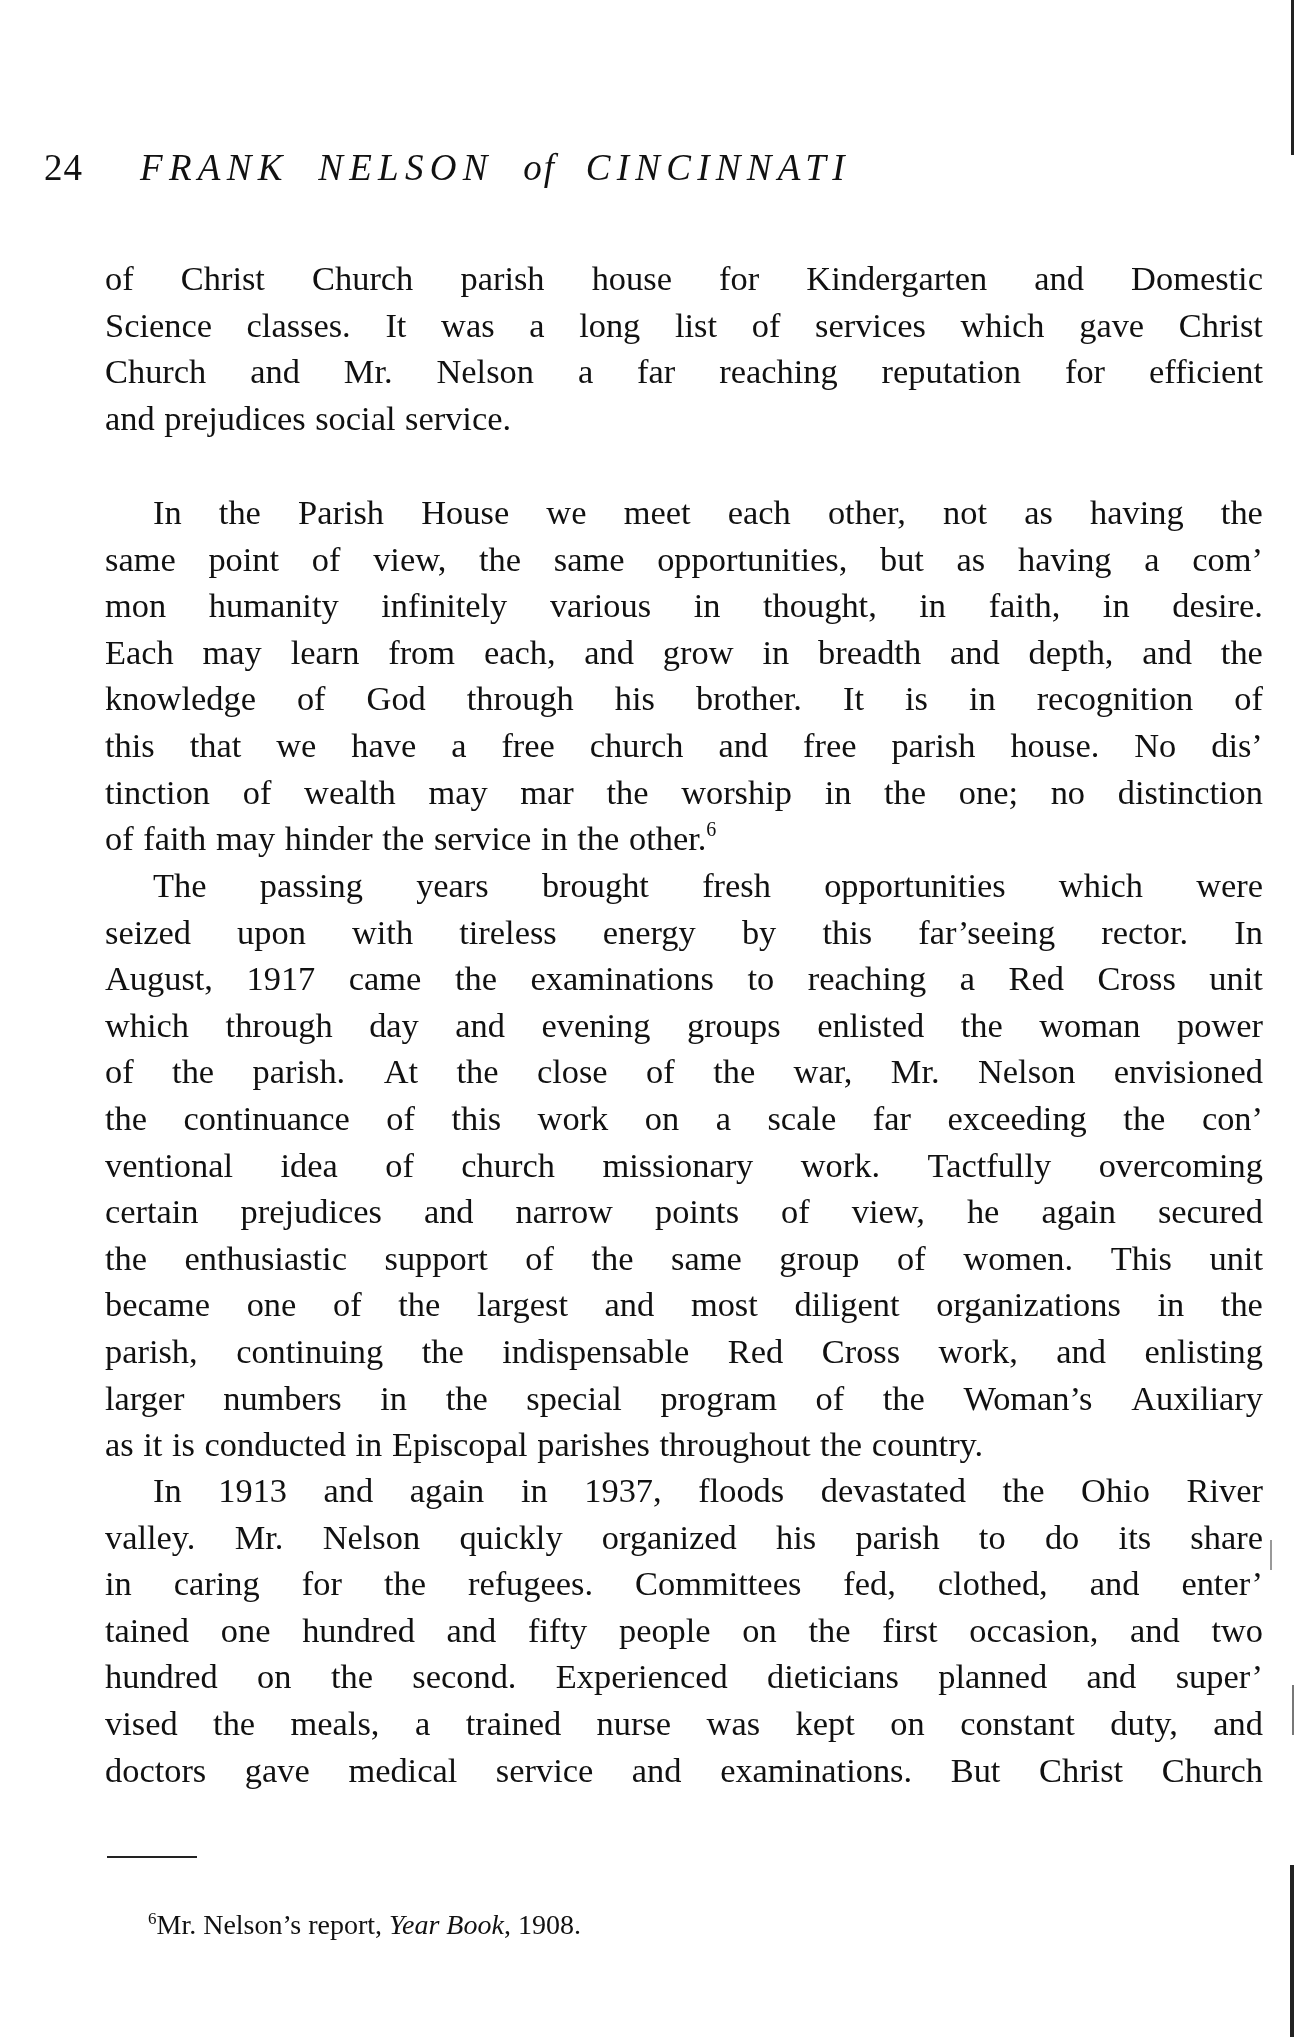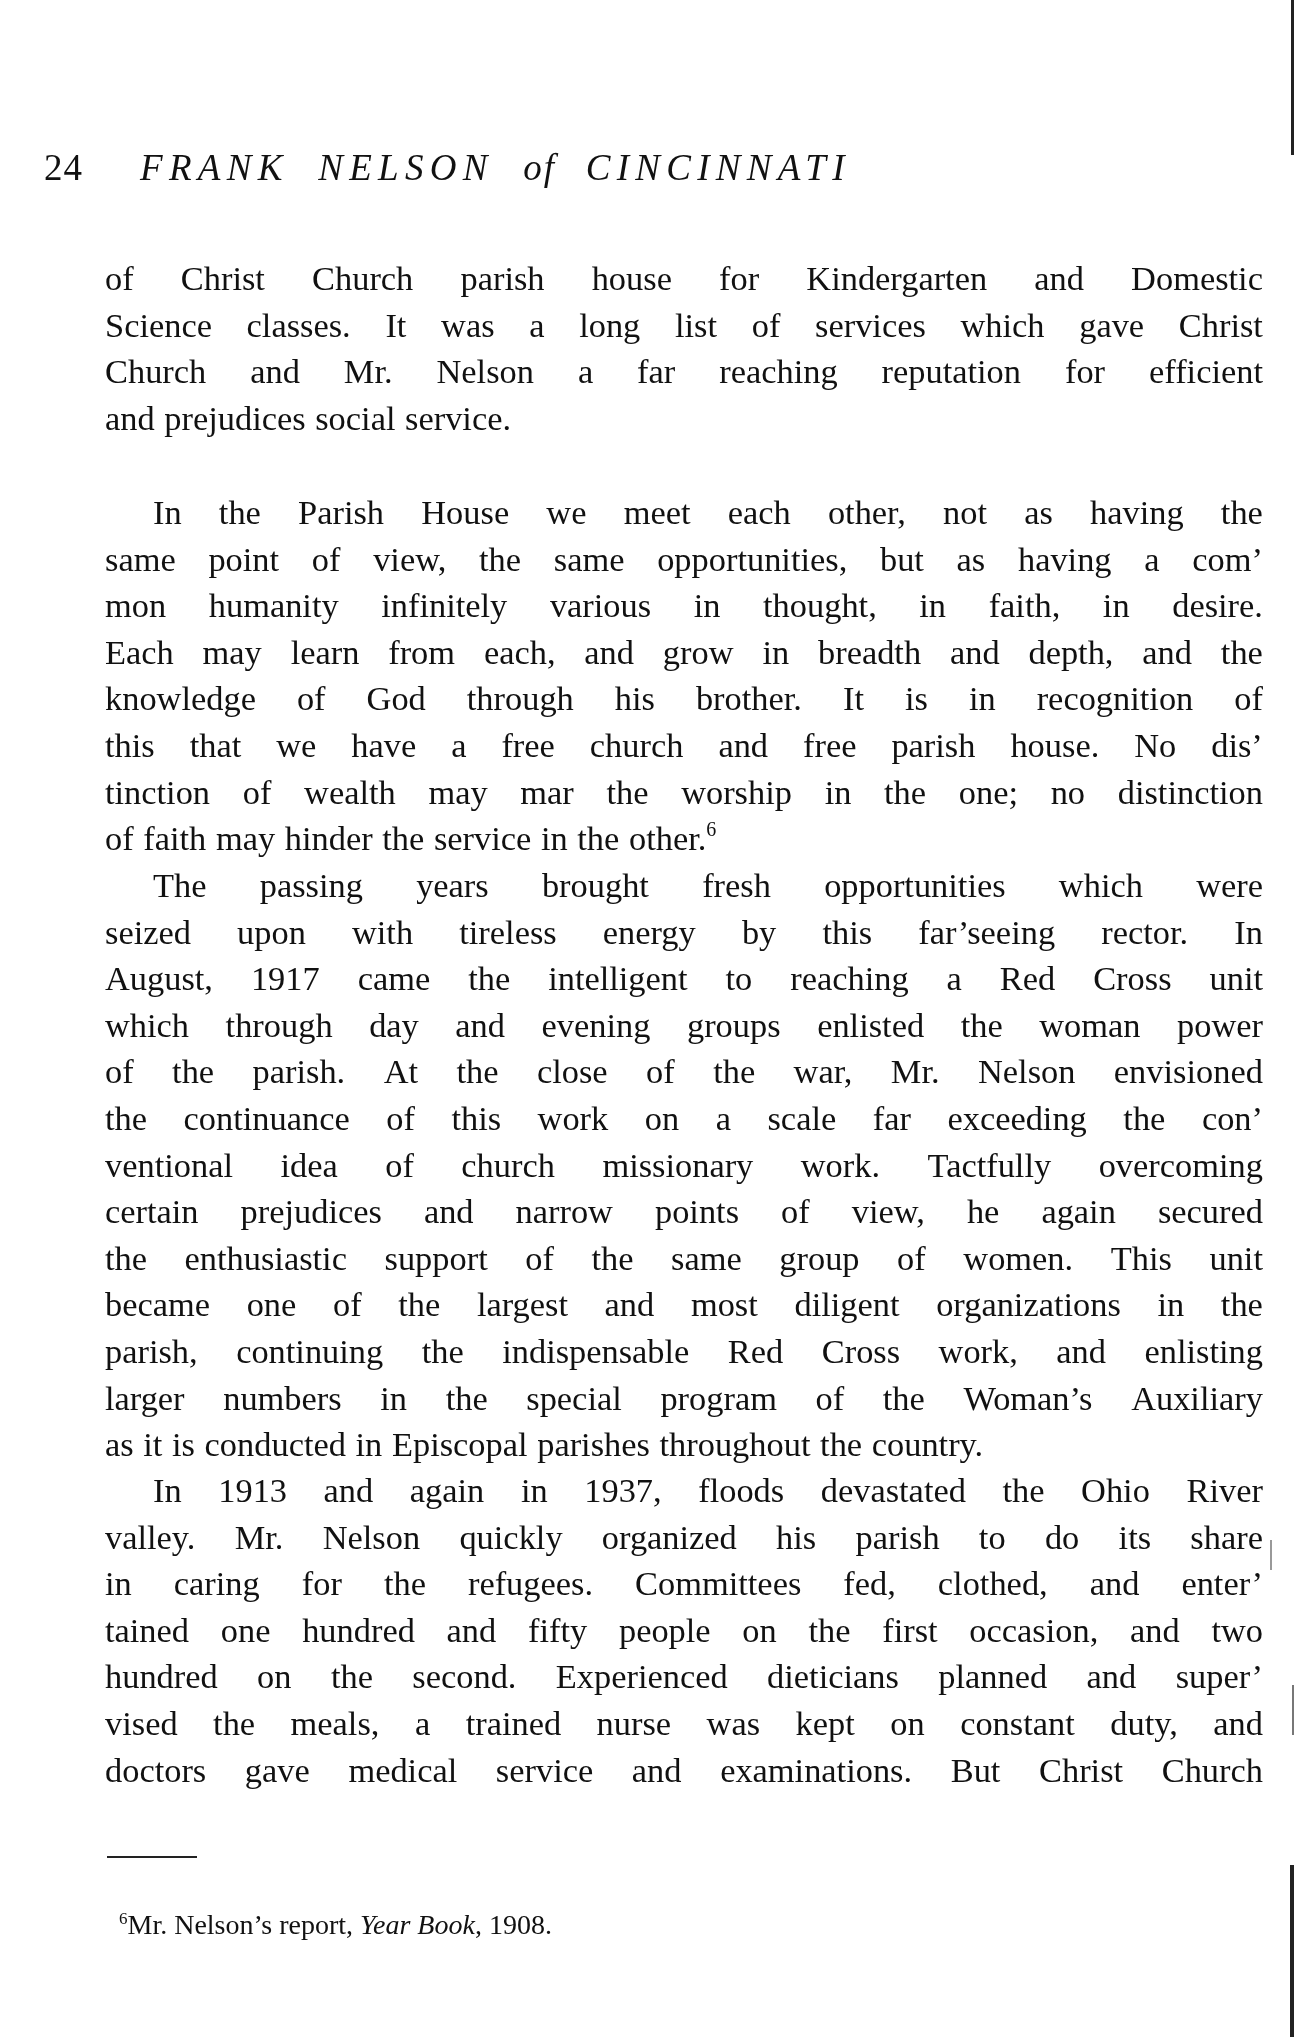--- a/index.html
+++ b/index.html
@@ -27,21 +27,21 @@
   #para-1 { top: 255px; }
   #para-2 { top: 489px; }
   #para-3 { top: 862px; }
   #para-4 { top: 1467px; }
   sup.fnref { font-size: 20px; line-height: 0; vertical-align: 14px; }
   .footnote-rule {
     position: absolute; left: 107px; top: 1856px; width: 90px; height: 0;
     border-top: 2px solid #222222;
   }
   .footnote {
-    position: absolute; left: 119px; top: 1905px; font-size: 28px; line-height: 40px; white-space: nowrap; text-align: center;
+    position: absolute; left: 148px; top: 1905px; font-size: 28px; line-height: 40px; white-space: nowrap; text-align: center;
   }
   .footnote sup { font-size: 17px; vertical-align: 10px; line-height: 0; }
   .footnote .book { font-style: italic; }
   .scan-edge {
     position: absolute; right: 22px; width: 3px; background: #222222;
   }
   .speck { position: absolute; width: 3px; height: 2px; background: #333333; }
 </style>
 </head>
 <body>
@@ -227,21 +227,21 @@
       <span>this</span>
       <span>far’seeing</span>
       <span>rector.</span>
       <span>In</span>
     </div>
     <div class="line">
       <span>August,</span>
       <span>1917</span>
       <span>came</span>
       <span>the</span>
-      <span>intelligent</span>
+      <span>examinations</span>
       <span>to</span>
       <span>reaching</span>
       <span>a</span>
       <span>Red</span>
       <span>Cross</span>
       <span>unit</span>
     </div>
     <div class="line">
       <span>which</span>
       <span>through</span>

